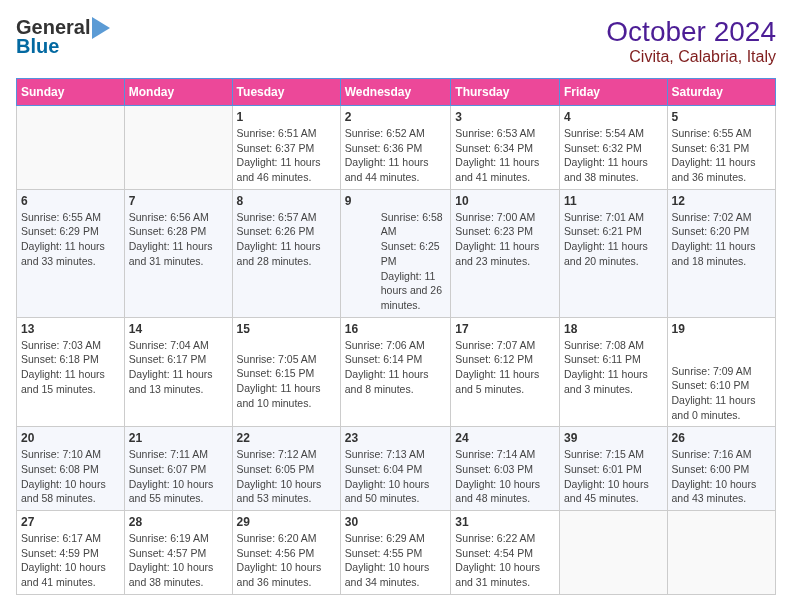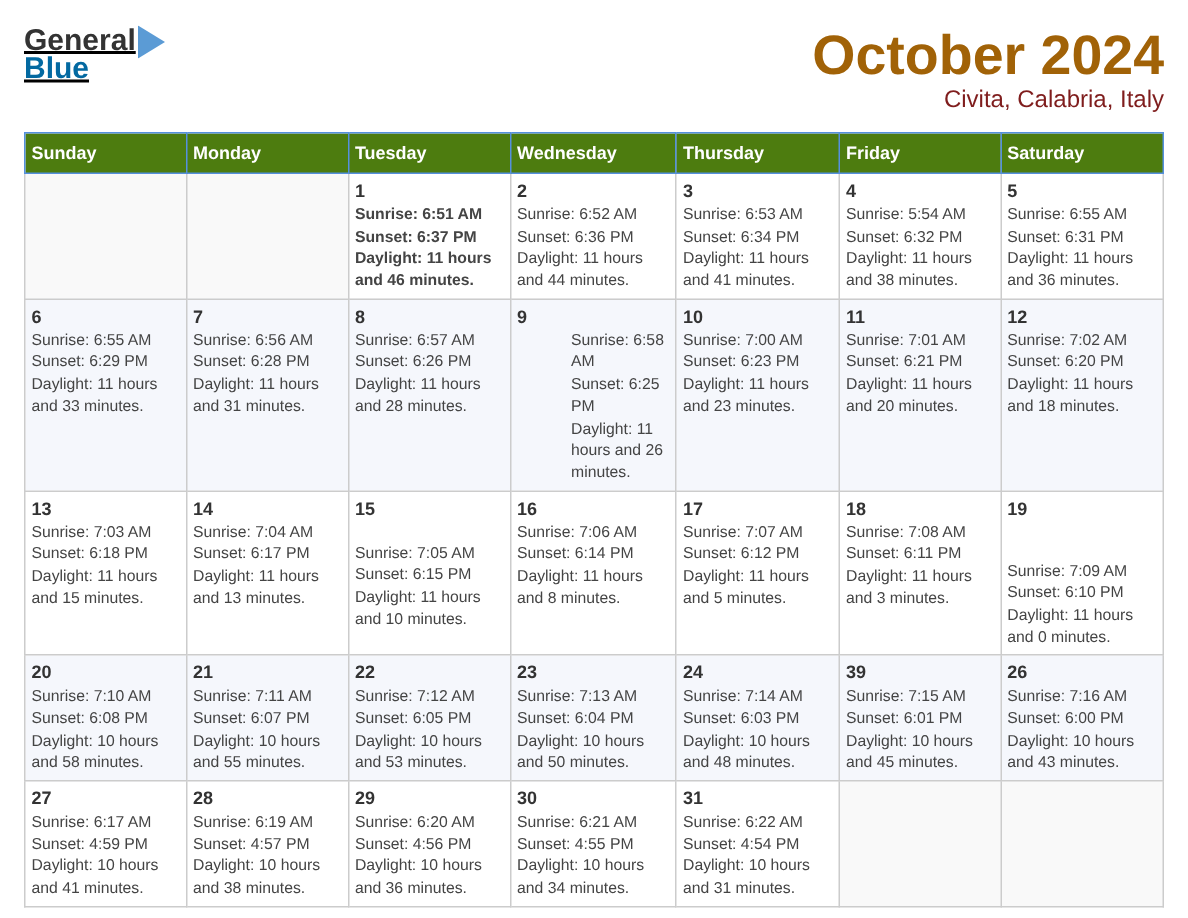--- a/index.html
+++ b/index.html
@@ -13,42 +13,41 @@
     .header {
       display: flex;
       justify-content: space-between;
       align-items: flex-start;
       margin-bottom: 12px;
     }
     .logo {
       display: flex;
       flex-direction: column;
       align-items: flex-start;
-      text-decoration: underline;
     }
     .title-area {
       text-align: right;
     }
     .title-area h1 {
-      font-size: 37px;
-      font-weight: bold;
-      color: #a16207;
+      font-size: 28px;
+      font-weight: normal;
+      color: #4c1d95;
     }
     .title-area h2 {
       font-size: 16px;
       font-weight: normal;
       color: #7f1d1d;
     }
     .calendar {
       width: 100%;
       border-collapse: collapse;
       font-size: 11px;
     }
     .calendar thead th {
-      background-color: #4d7c0f;
+      background-color: #ec4899;
       color: #fff;
       padding: 6px 4px;
       text-align: left;
       font-size: 12px;
       border: 1px solid #5590dd;
     }
     .calendar tbody td {
       border: 1px solid #ccc;
       vertical-align: top;
       padding: 4px;
@@ -107,21 +106,21 @@
         <th>Friday</th>
         <th>Saturday</th>
       </tr>
   </thead>
   <tbody id="calendar-body">
   <tr>
         <td class="empty-cell"></td>
         <td class="empty-cell"></td>
         <td>
           <span class="day-number">1</span>
-          <div class="day-info" style="white-space: pre-line; font-weight: bold;">Sunrise: 6:51 AM
+          <div class="day-info" style="white-space: pre-line;">Sunrise: 6:51 AM
 Sunset: 6:37 PM
 Daylight: 11 hours and 46 minutes.</div>
         </td>
         <td>
           <span class="day-number">2</span>
           <div class="day-info" style="white-space: pre-line;">Sunrise: 6:52 AM
 Sunset: 6:36 PM
 Daylight: 11 hours and 44 minutes.</div>
         </td>
         <td>
@@ -289,21 +288,21 @@
 Daylight: 10 hours and 38 minutes.</div>
         </td>
         <td>
           <span class="day-number">29</span>
           <div class="day-info" style="white-space: pre-line;">Sunrise: 6:20 AM
 Sunset: 4:56 PM
 Daylight: 10 hours and 36 minutes.</div>
         </td>
         <td>
           <span class="day-number">30</span>
-          <div class="day-info" style="white-space: pre-line;">Sunrise: 6:21 AM
+          <div class="day-info" style="white-space: pre-line;">Sunrise: 6:29 AM
 Sunset: 4:55 PM
 Daylight: 10 hours and 34 minutes.</div>
         </td>
         <td>
           <span class="day-number">31</span>
           <div class="day-info" style="white-space: pre-line;">Sunrise: 6:22 AM
 Sunset: 4:54 PM
 Daylight: 10 hours and 31 minutes.</div>
         </td>
         <td class="empty-cell"></td>

